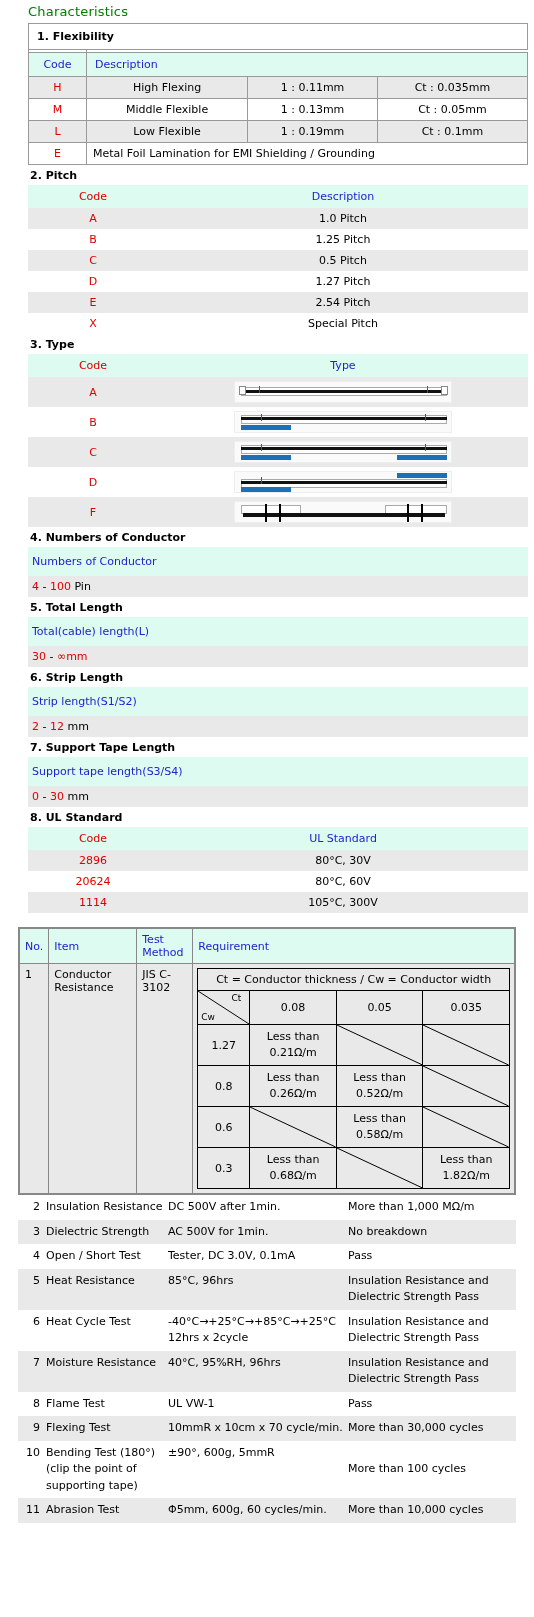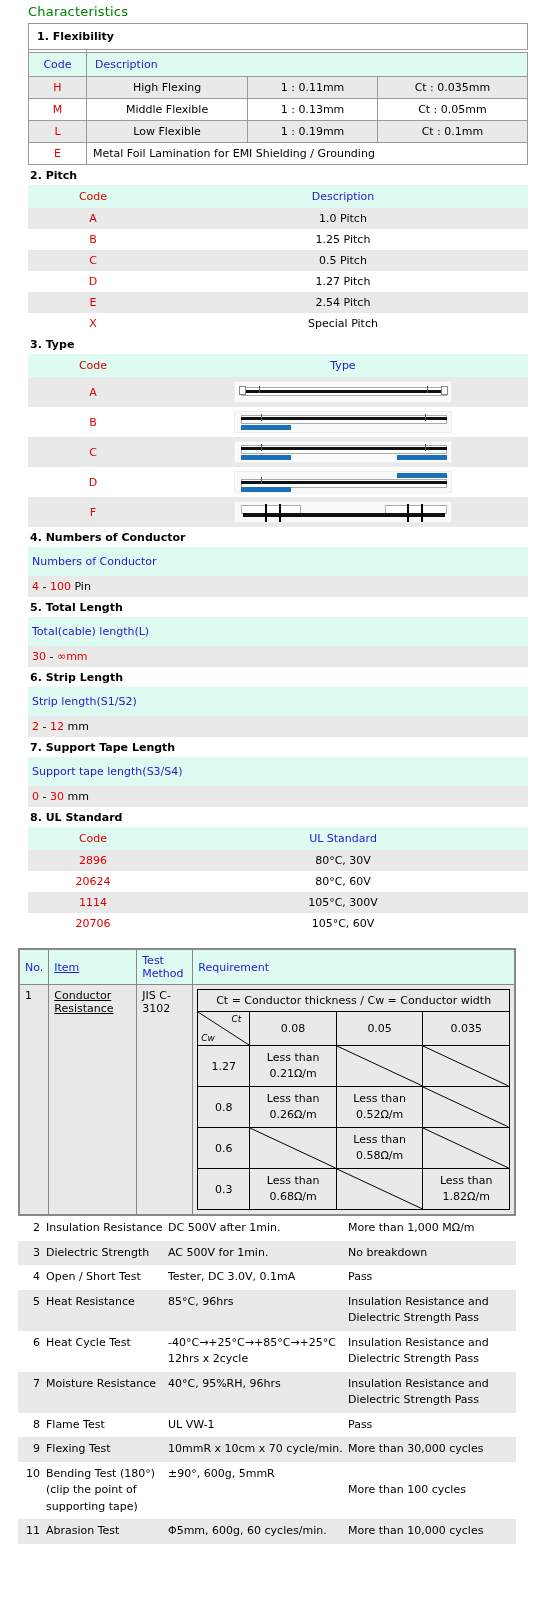--- a/index.html
+++ b/index.html
@@ -147,21 +147,21 @@
     padding: 4px 5px;
     vertical-align: top;
   }
   .test-table td.hdr {
     background: #ddfbf0;
     color: #2222cc;
     vertical-align: middle;
   }
   .test-table td.body-cell { background: #e9e9e9; }
   .col-no  { width: 26px; text-align: left; }
-  .col-item { width: 88px; text-decoration: underline; }
+  .col-item { width: 88px; }
   .col-meth { width: 56px; }
 
   
   .matrix {
     border-collapse: collapse;
     width: 100%;
     border: 1px solid #000;
   }
   .matrix td {
     border: 1px solid #000;
@@ -175,21 +175,20 @@
   }
   .matrix td.caption {
     text-align: center;
     height: auto;
     padding: 4px 2px;
   }
   .matrix td.corner {
     position: relative;
     height: 34px;
     padding: 0;
-    font-style: italic;
   }
   .matrix .cw-lbl {
     position: absolute; left: 3px; bottom: 2px; font-size: 9px;
   }
   .matrix .ct-lbl {
     position: absolute; right: 8px; top: 2px; font-size: 9px;
   }
   .slash-cell { position: relative; padding: 0 !important; }
   .two-line { line-height: 1.45; }
 
@@ -418,24 +417,20 @@
         <td class="col-desc">80°C, 30V</td>
       </tr>
       <tr>
         <td class="col-code">20624</td>
         <td class="col-desc">80°C, 60V</td>
       </tr>
       <tr class="odd">
         <td class="col-code">1114</td>
         <td class="col-desc">105°C, 300V</td>
       </tr>
-      <tr>
-        <td class="col-code">20706</td>
-        <td class="col-desc">105°C, 60V</td>
-      </tr>
     </tbody>
       </table>
   </div>
 
   <table class="test-table">
     <tbody>
         <tr>
       <td class="hdr col-no">No.</td>
       <td class="hdr col-item">Item</td>
       <td class="hdr col-meth">Test Method</td>

